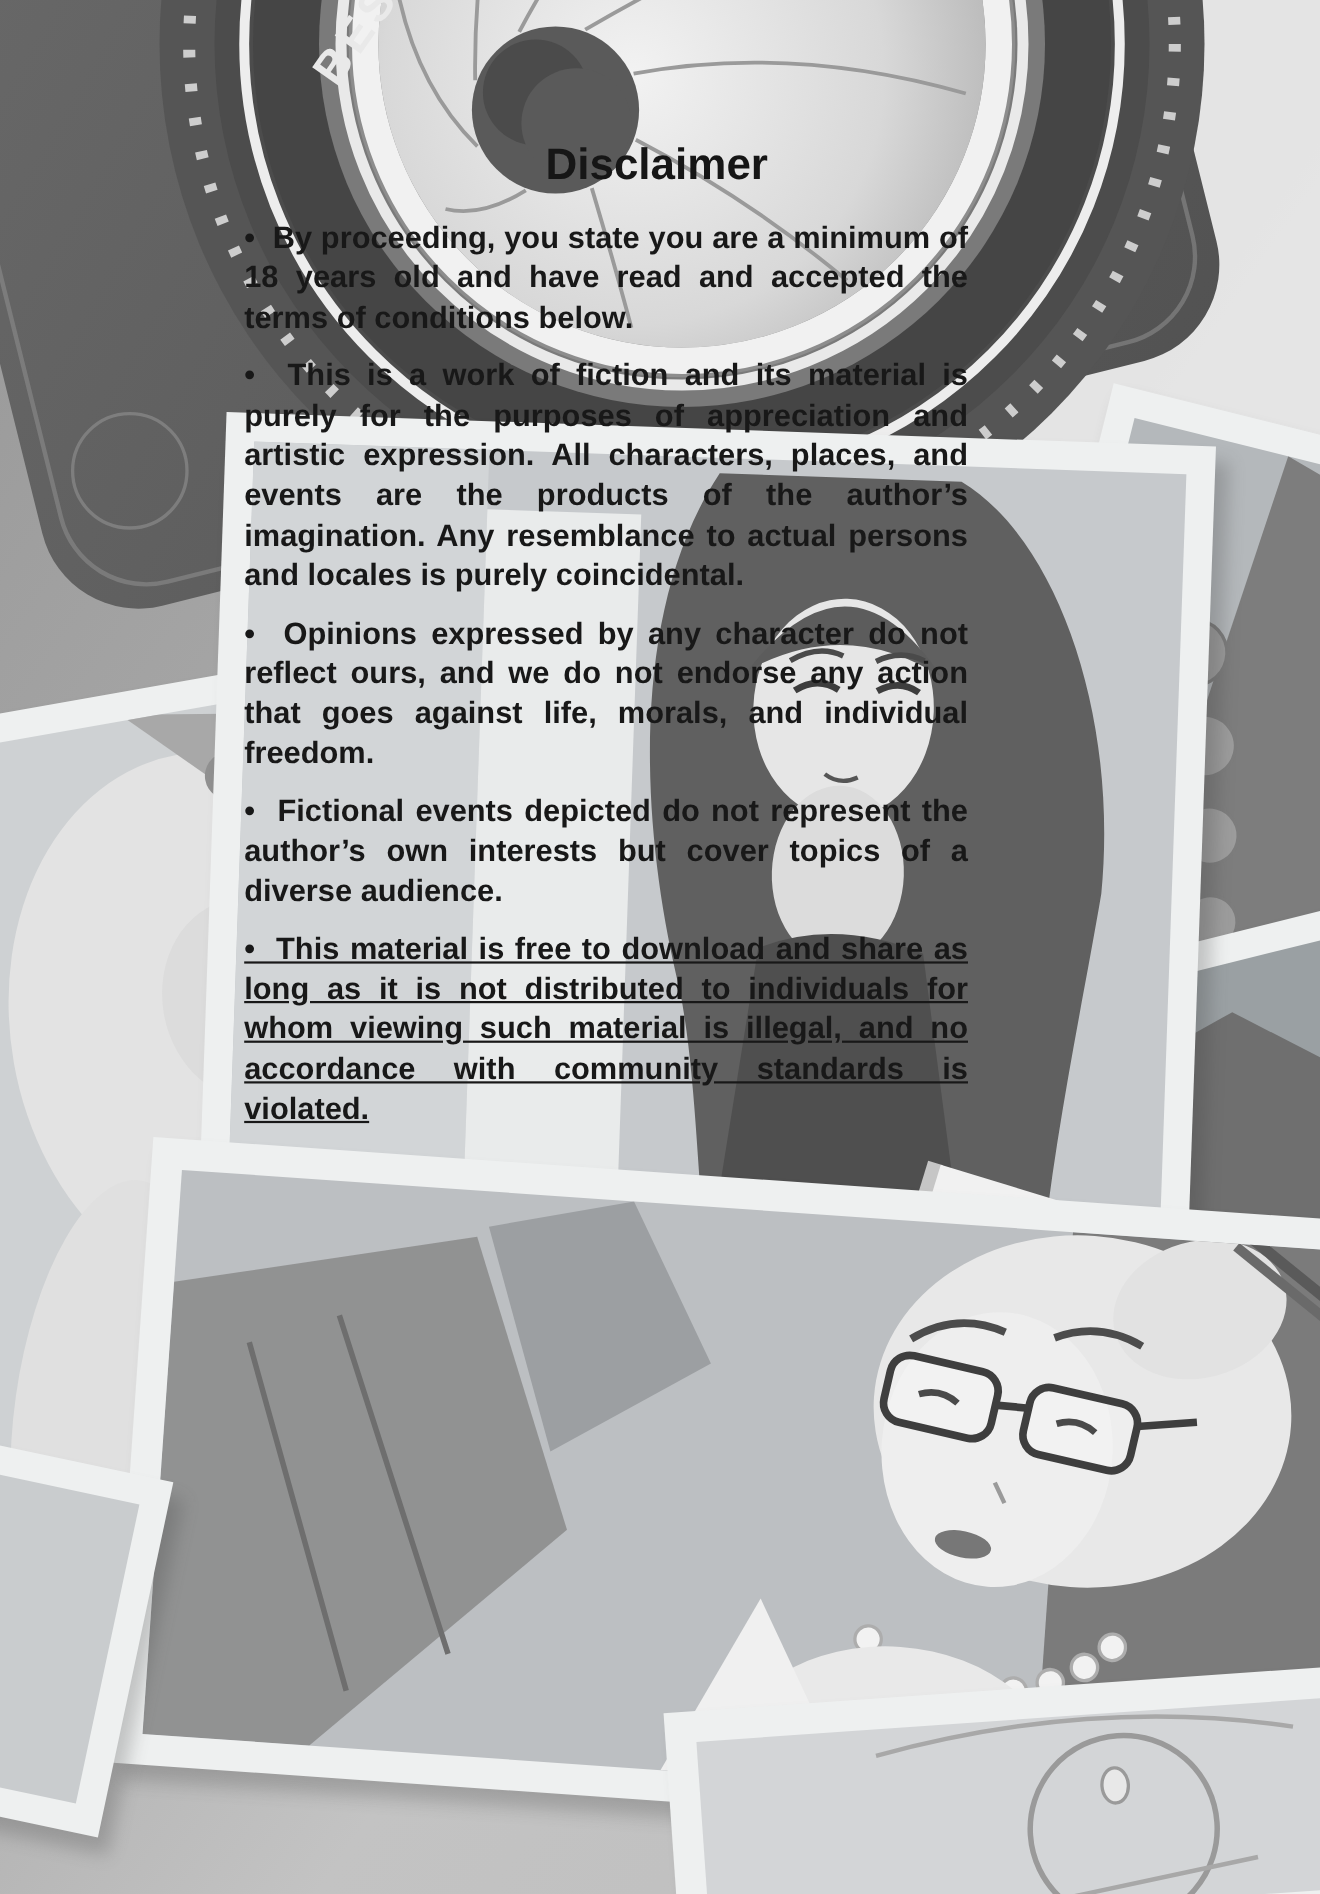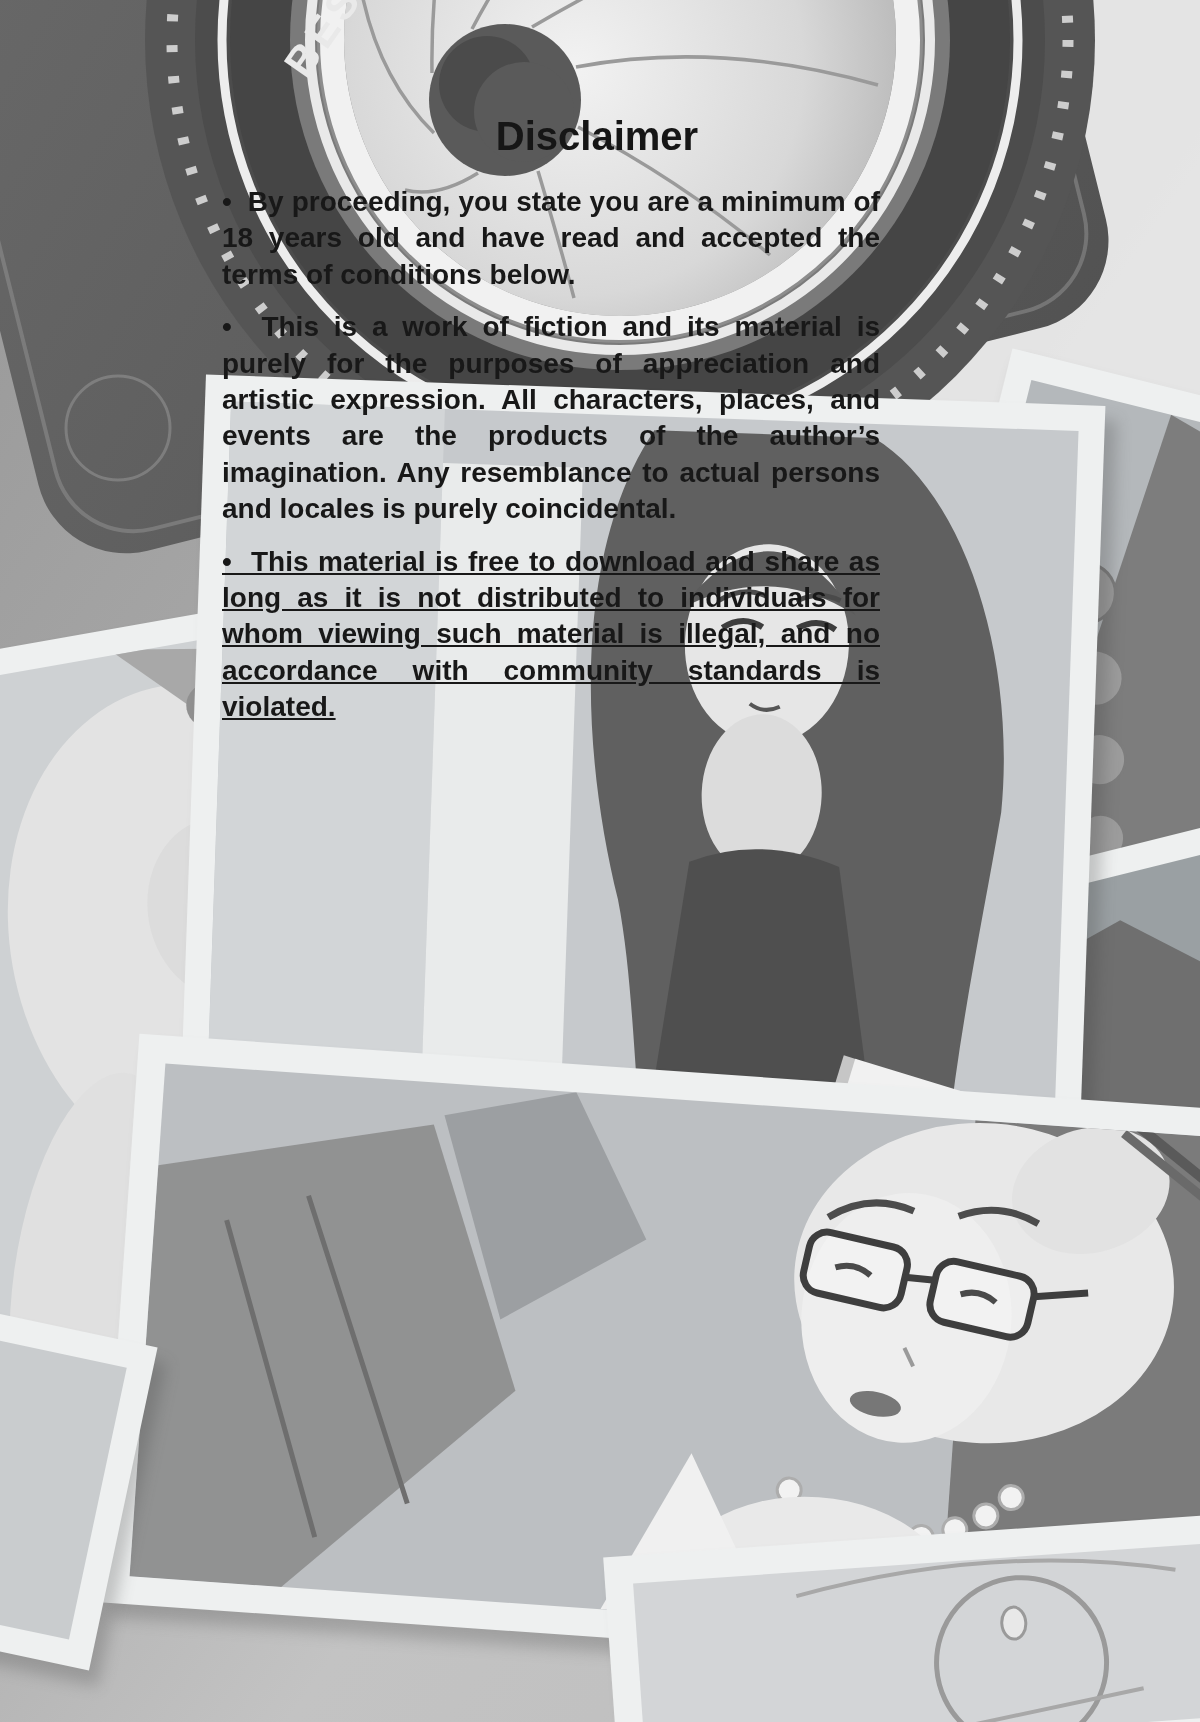--- a/index.html
+++ b/index.html
@@ -3,21 +3,21 @@
 <meta charset="utf-8">
 <style>
   html,body{margin:0;padding:0;background:#888;}
   .screen{
     position:relative;width:1200px;height:1722px;overflow:hidden;
     background:#b5b5b5;
     font-family:"Liberation Sans","DejaVu Sans",sans-serif;
   }
   .bg-art{position:absolute;left:0;top:0;z-index:0;}
   .content{
-    position:absolute;left:222px;top:112px;width:658px;z-index:2;
+    position:absolute;left:222px;top:126px;width:658px;z-index:2;
   }
   .title{
     margin:0 0 24px 0;
     font-size:40px;line-height:48px;font-weight:bold;color:#161616;
     text-align:center;transform:translateX(46px);
   }
   .bullet{
     margin:16px 0 9px 0;
     font-size:28px;line-height:36.4px;font-weight:bold;color:#181818;
     text-align:justify;
@@ -251,16 +251,18 @@
           <path d="M900,1730 L1140,1696 M800,1580 Q1000,1540 1180,1580" stroke="#a8a8a8" stroke-width="4" fill="none"></path>
         </g>
       </g>
     </g>
   </svg>
 
   <div class="content">
     <h1 class="title">Disclaimer</h1>
     <p class="bullet">•&nbsp;&nbsp;By proceeding, you state you are a minimum of 18 years old and have read and accepted the terms of conditions below.</p>
     <p class="bullet">•&nbsp;&nbsp;This is a work of fiction and its material is purely for the purposes of appreciation and artistic expression. All characters, places, and events are the products of the author’s imagination. Any resemblance to actual persons and locales is purely coincidental.</p>
+    <p class="bullet">•&nbsp;&nbsp;Opinions expressed by any character do not reflect ours, and we do not endorse any action that goes against life, morals, and individual freedom.</p>
+    <p class="bullet">•&nbsp;&nbsp;Fictional events depicted do not represent the author’s own interests but cover topics of a diverse audience.</p>
     <p class="bullet">•&nbsp;&nbsp;This material is free to download and share as long as it is not distributed to individuals for whom viewing such material is illegal, and no accordance with community standards is violated.</p>
   </div>
 
 </div>
 
 </body></html>

